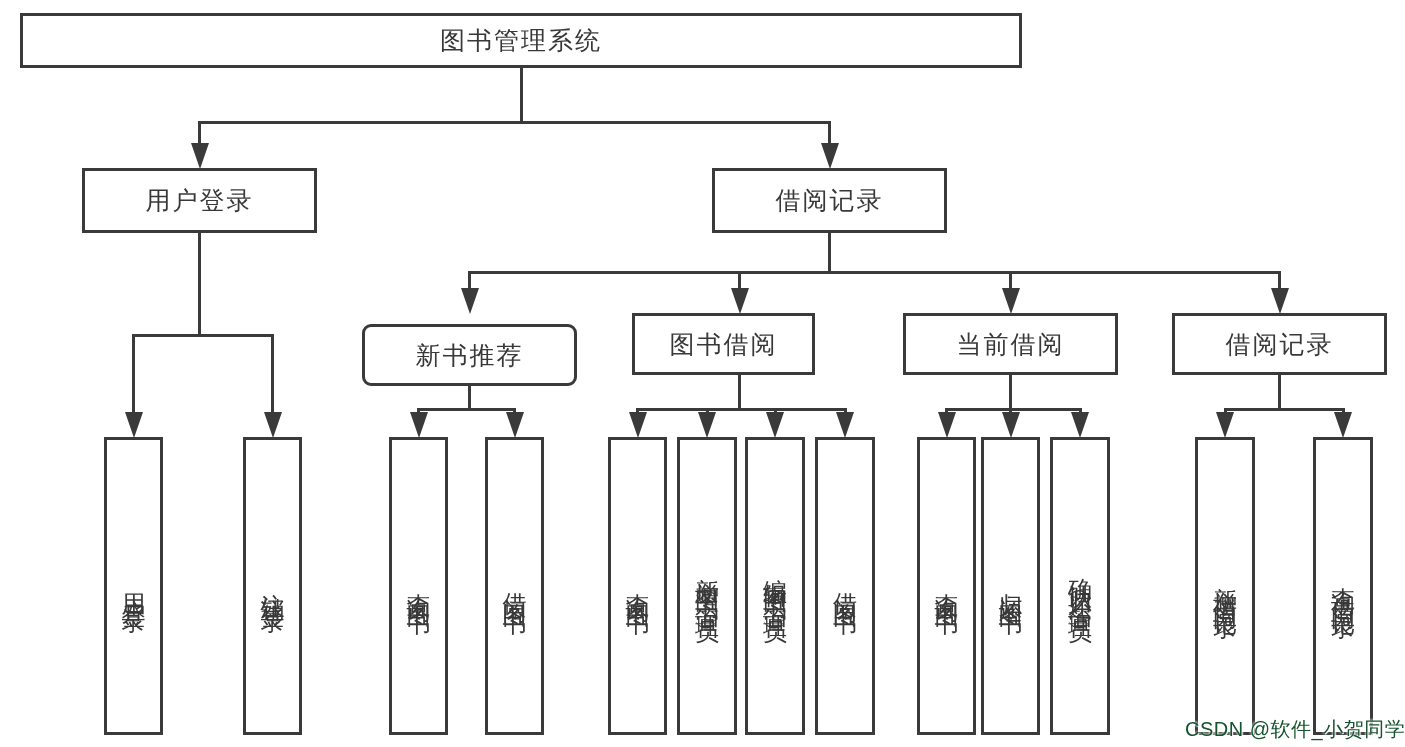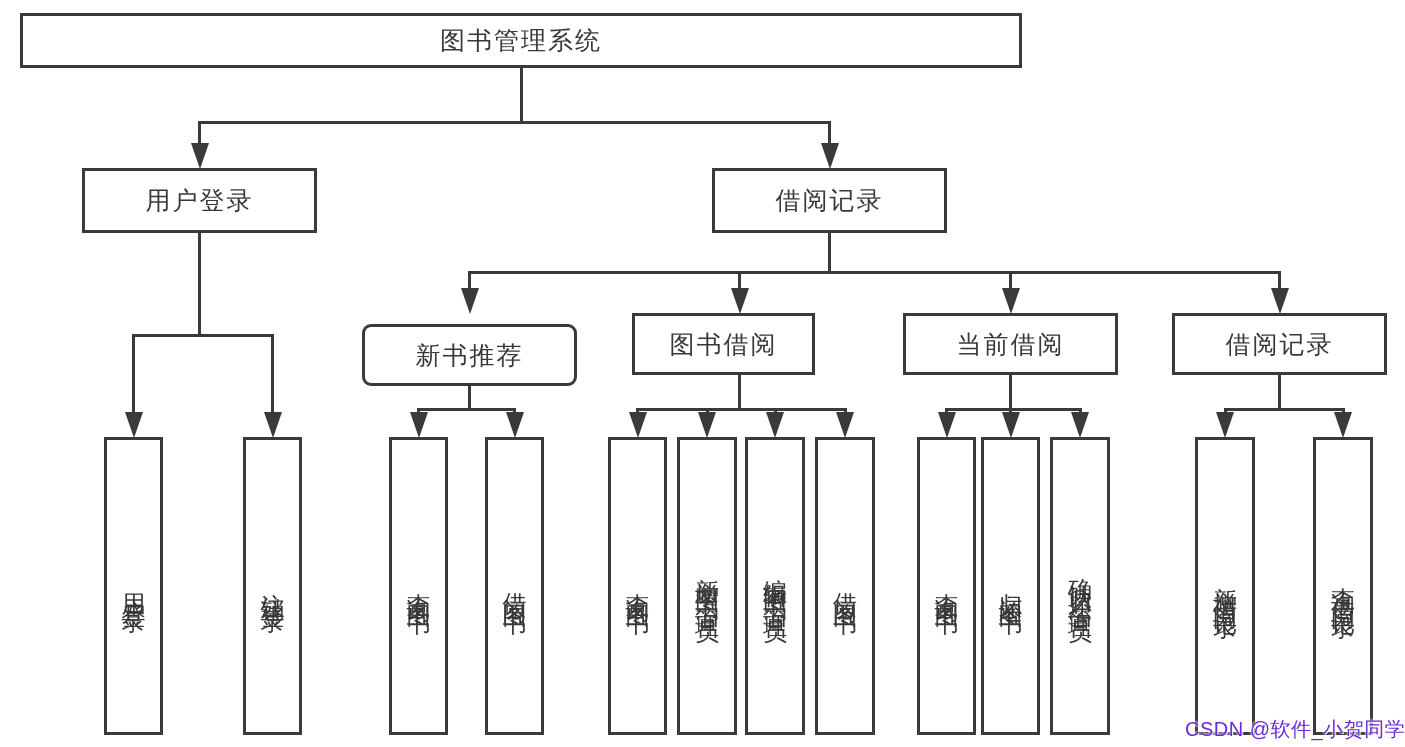--- a/index.html
+++ b/index.html
@@ -46,21 +46,21 @@
     height: 0;
     border-left: 9px solid transparent;
     border-right: 9px solid transparent;
     border-top: 26px solid var(--line);
   }
   .watermark {
     position: absolute;
     left: 1185px;
     top: 716px;
     font-size: 20px;
-    color: #6d28d9;
+    color: #14532d;
     letter-spacing: 0.5px;
     white-space: nowrap;
     z-index: 10;
     text-shadow: 0 0 3px #ffffff, 0 0 3px #ffffff, 1px 1px 0 rgba(255,255,255,0.85);
   }
 </style>
 </head>
 <body>
 
 <div class="canvas" id="canvas" style="--line: #3a3a3a; --text: #383838;">

